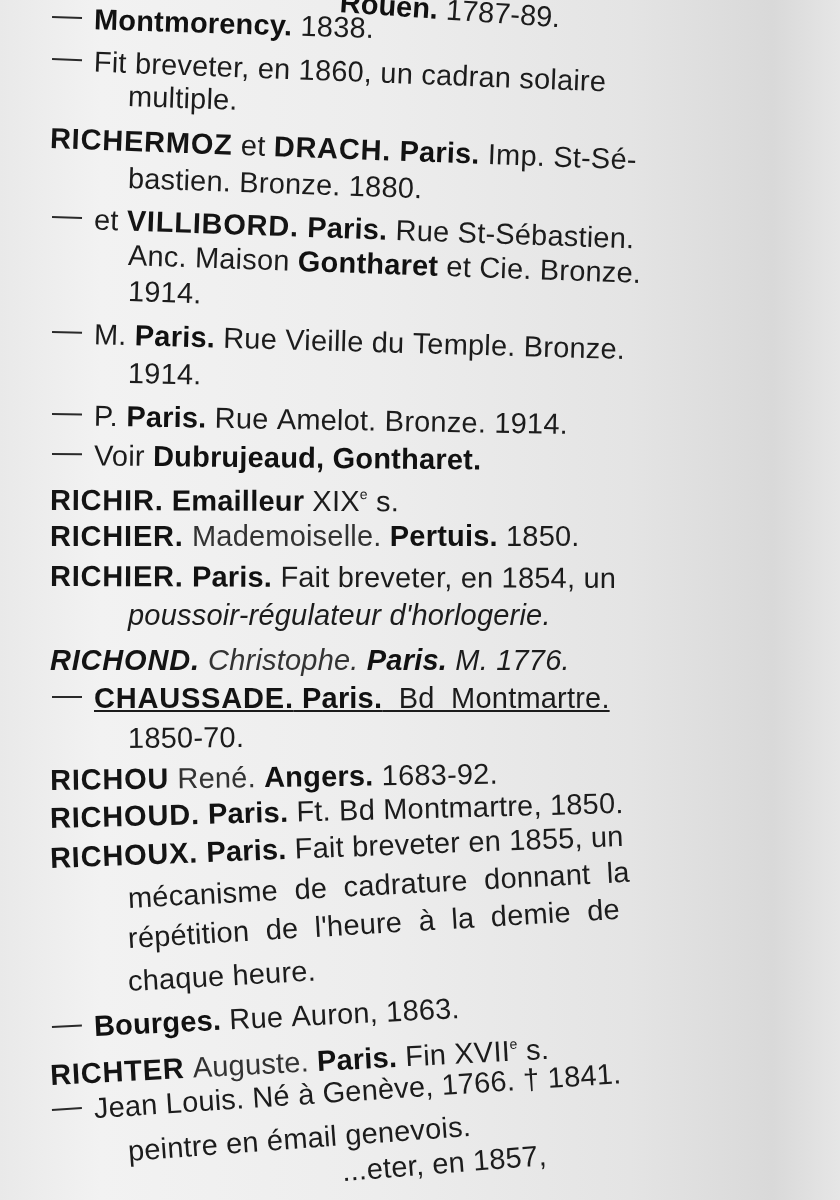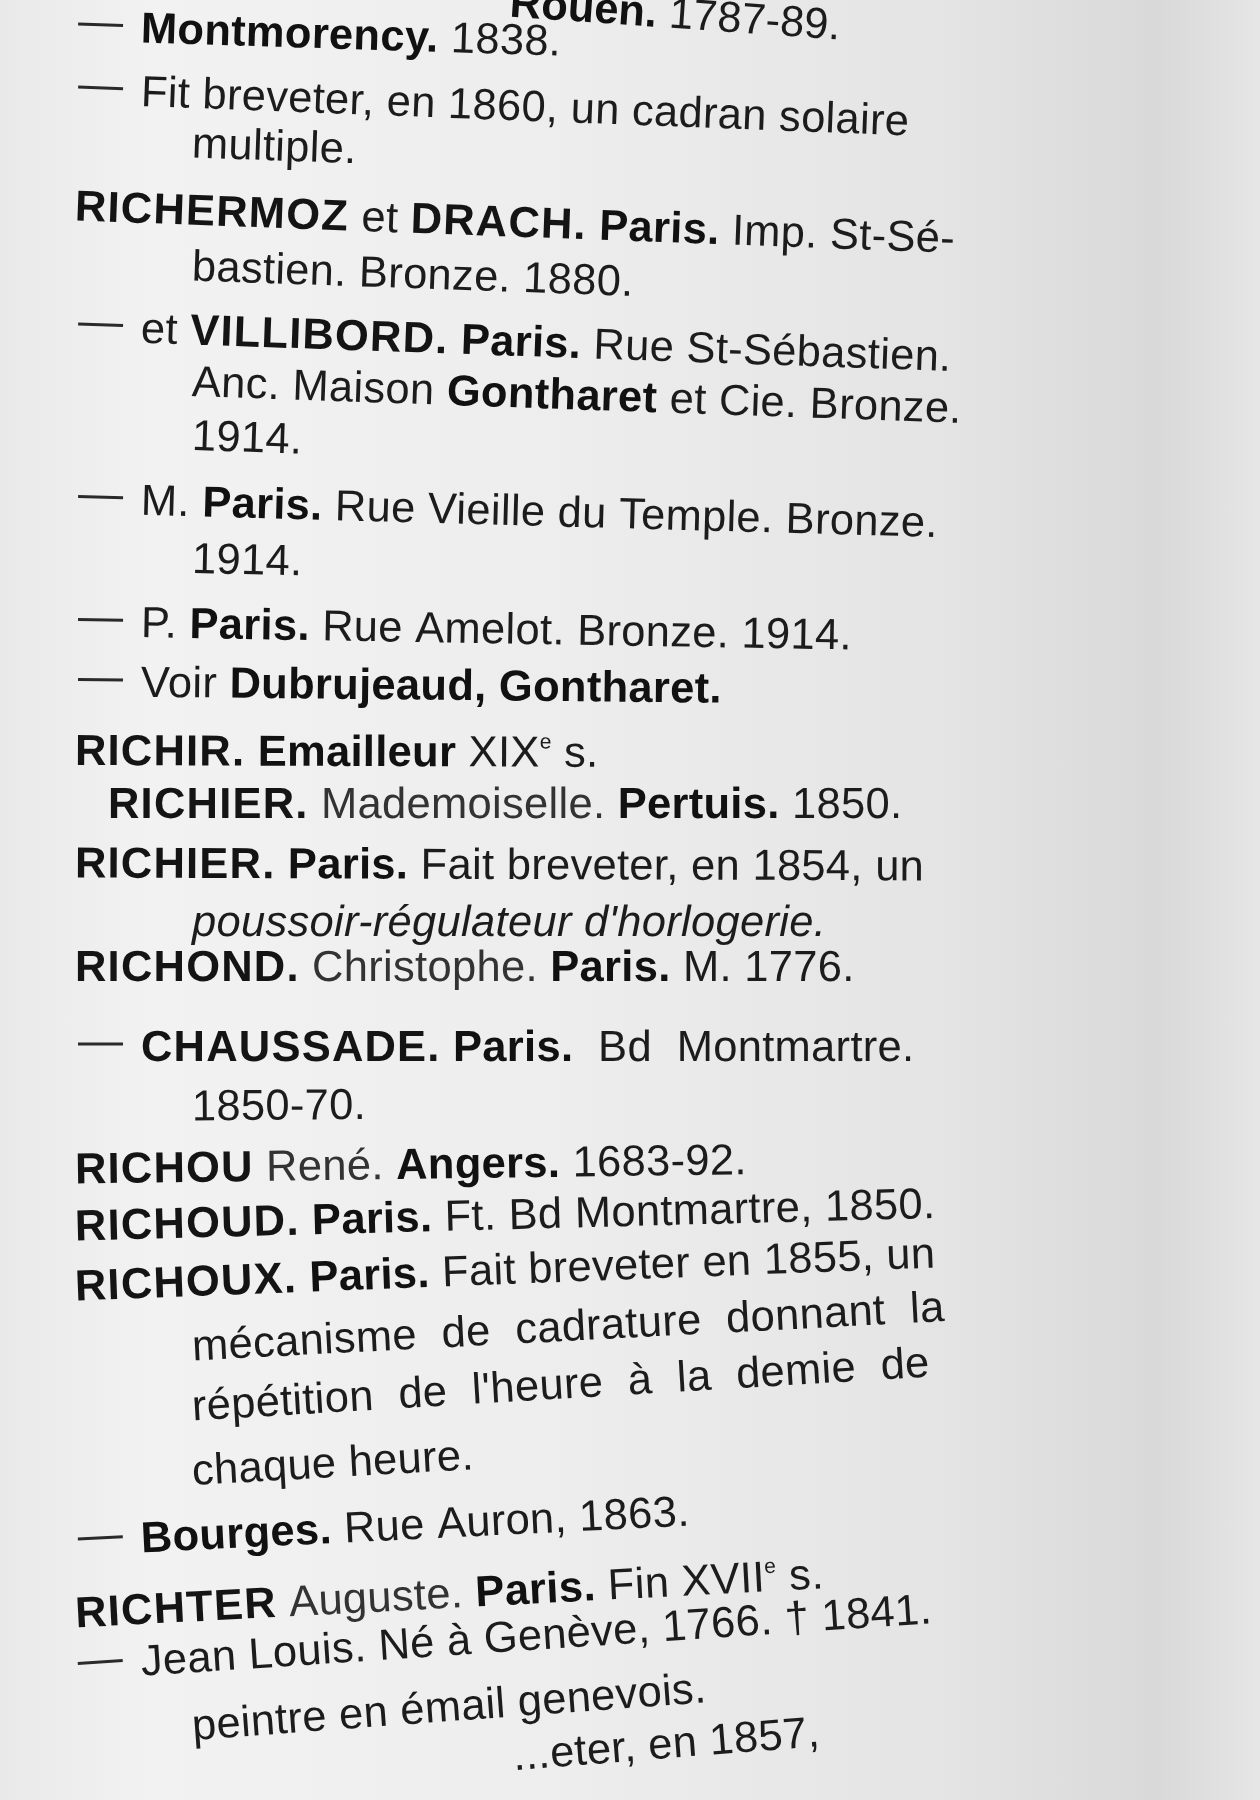--- a/index.html
+++ b/index.html
@@ -69,25 +69,25 @@
       <div class="line" style="left: 50px; top: 120px; transform: rotate(2.1deg);"><span class="caps">RICHERMOZ</span><span>&nbsp;et&nbsp;</span><span class="caps">DRACH.</span><span class="b">&nbsp;Paris.</span><span>&nbsp;Imp.&nbsp;St-Sé-</span></div>
       <div class="line" style="left: 128px; top: 160px; transform: rotate(2deg);"><span>bastien.&nbsp;Bronze.&nbsp;1880.</span></div>
       <div class="line" style="left: 52px; top: 200px; transform: rotate(2deg);"><span class="dash"></span><span>et&nbsp;</span><span class="caps">VILLIBORD.</span><span class="b">&nbsp;Paris.</span><span>&nbsp;Rue&nbsp;St-Sébastien.</span></div>
       <div class="line" style="left: 128px; top: 237px; transform: rotate(2deg);"><span>Anc.&nbsp;Maison&nbsp;</span><span class="b">Gontharet</span><span>&nbsp;et&nbsp;Cie.&nbsp;Bronze.</span></div>
       <div class="line" style="left: 128px; top: 273px; transform: rotate(1.9deg);"><span>1914.</span></div>
       <div class="line" style="left: 52px; top: 315px; transform: rotate(1.6deg);"><span class="dash"></span><span>M.&nbsp;</span><span class="b">Paris.</span><span>&nbsp;Rue&nbsp;Vieille&nbsp;du&nbsp;Temple.&nbsp;Bronze.</span></div>
       <div class="line" style="left: 128px; top: 355px; transform: rotate(1.2deg);"><span>1914.</span></div>
       <div class="line" style="left: 52px; top: 397px; transform: rotate(1deg);"><span class="dash"></span><span>P.&nbsp;</span><span class="b">Paris.</span><span>&nbsp;Rue&nbsp;Amelot.&nbsp;Bronze.&nbsp;1914.</span></div>
       <div class="line" style="left: 52px; top: 437px; transform: rotate(0.6deg);"><span class="dash"></span><span>Voir&nbsp;</span><span class="b">Dubrujeaud,&nbsp;Gontharet.</span></div>
       <div class="line" style="left: 50px; top: 475px; transform: rotate(0.2deg);"><span class="caps">RICHIR.</span><span class="b">&nbsp;Emailleur&nbsp;</span><span>XIX</span><sup>e</sup><span>&nbsp;s.</span></div>
-      <div class="line" style="left: 50px; top: 518px; transform: rotate(0deg); margin-left: 22px;"><span class="caps">RICHIER.</span><span class="light">&nbsp;Mademoiselle.&nbsp;</span><span class="b">Pertuis.</span><span>&nbsp;1850.</span></div>
+      <div class="line" style="left: 50px; top: 518px; transform: rotate(0deg);"><span class="caps">RICHIER.</span><span class="light">&nbsp;Mademoiselle.&nbsp;</span><span class="b">Pertuis.</span><span>&nbsp;1850.</span></div>
       <div class="line" style="left: 50px; top: 558px; transform: rotate(0.2deg);"><span class="caps">RICHIER.</span><span class="b">&nbsp;Paris.</span><span>&nbsp;Fait&nbsp;breveter,&nbsp;en&nbsp;1854,&nbsp;un</span></div>
       <div class="line" style="left: 128px; top: 597px; transform: rotate(0deg); font-style: italic;"><span>poussoir-régulateur&nbsp;d'horlogerie.</span></div>
-      <div class="line" style="left: 50px; top: 627px; transform: rotate(0deg);"><span class="caps">RICHOND.</span><span class="light">&nbsp;Christophe.&nbsp;</span><span class="b">Paris.</span><span>&nbsp;M.&nbsp;1776.</span></div>
-      <div class="line" style="left: 52px; top: 680px; transform: rotate(0deg);"><span class="dash"></span><span class="caps">CHAUSSADE.</span><span class="b">&nbsp;Paris.</span><span>&nbsp;&nbsp;Bd&nbsp;&nbsp;Montmartre.</span></div>
+      <div class="line" style="left: 50px; top: 642px; transform: rotate(0deg); font-style: italic;"><span class="caps">RICHOND.</span><span class="light">&nbsp;Christophe.&nbsp;</span><span class="b">Paris.</span><span>&nbsp;M.&nbsp;1776.</span></div>
+      <div class="line" style="left: 52px; top: 680px; transform: rotate(0deg); text-decoration: underline;"><span class="dash"></span><span class="caps">CHAUSSADE.</span><span class="b">&nbsp;Paris.</span><span>&nbsp;&nbsp;Bd&nbsp;&nbsp;Montmartre.</span></div>
       <div class="line" style="left: 128px; top: 720px; transform: rotate(-0.5deg);"><span>1850-70.</span></div>
       <div class="line" style="left: 50px; top: 762px; transform: rotate(-0.8deg);"><span class="caps">RICHOU</span><span class="light">&nbsp;René.&nbsp;</span><span class="b">Angers.</span><span>&nbsp;1683-92.</span></div>
       <div class="line" style="left: 50px; top: 800px; transform: rotate(-1.5deg);"><span class="caps">RICHOUD.</span><span class="b">&nbsp;Paris.</span><span>&nbsp;Ft.&nbsp;Bd&nbsp;Montmartre,&nbsp;1850.</span></div>
       <div class="line" style="left: 50px; top: 840px; transform: rotate(-2.2deg);"><span class="caps">RICHOUX.</span><span class="b">&nbsp;Paris.</span><span>&nbsp;Fait&nbsp;breveter&nbsp;en&nbsp;1855,&nbsp;un</span></div>
       <div class="line" style="left: 128px; top: 880px; transform: rotate(-3deg);"><span>mécanisme&nbsp;&nbsp;de&nbsp;&nbsp;cadrature&nbsp;&nbsp;donnant&nbsp;&nbsp;la</span></div>
       <div class="line" style="left: 128px; top: 920px; transform: rotate(-3.4deg);"><span>répétition&nbsp;&nbsp;de&nbsp;&nbsp;l'heure&nbsp;&nbsp;à&nbsp;&nbsp;la&nbsp;&nbsp;demie&nbsp;&nbsp;de</span></div>
       <div class="line" style="left: 128px; top: 963px; transform: rotate(-3.2deg);"><span>chaque&nbsp;heure.</span></div>
       <div class="line" style="left: 52px; top: 1010px; transform: rotate(-2.8deg);"><span class="dash"></span><span class="b">Bourges.</span><span>&nbsp;Rue&nbsp;Auron,&nbsp;1863.</span></div>
       <div class="line" style="left: 50px; top: 1050px; transform: rotate(-3deg);"><span class="caps">RICHTER</span><span class="light">&nbsp;Auguste.&nbsp;</span><span class="b">Paris.</span><span>&nbsp;Fin&nbsp;XVII</span><sup>e</sup><span>&nbsp;s.</span></div>
       <div class="line" style="left: 52px; top: 1093px; transform: rotate(-3.8deg);"><span class="dash"></span><span>Jean&nbsp;Louis.&nbsp;Né&nbsp;à&nbsp;Genève,&nbsp;1766.&nbsp;†&nbsp;1841.</span></div>

